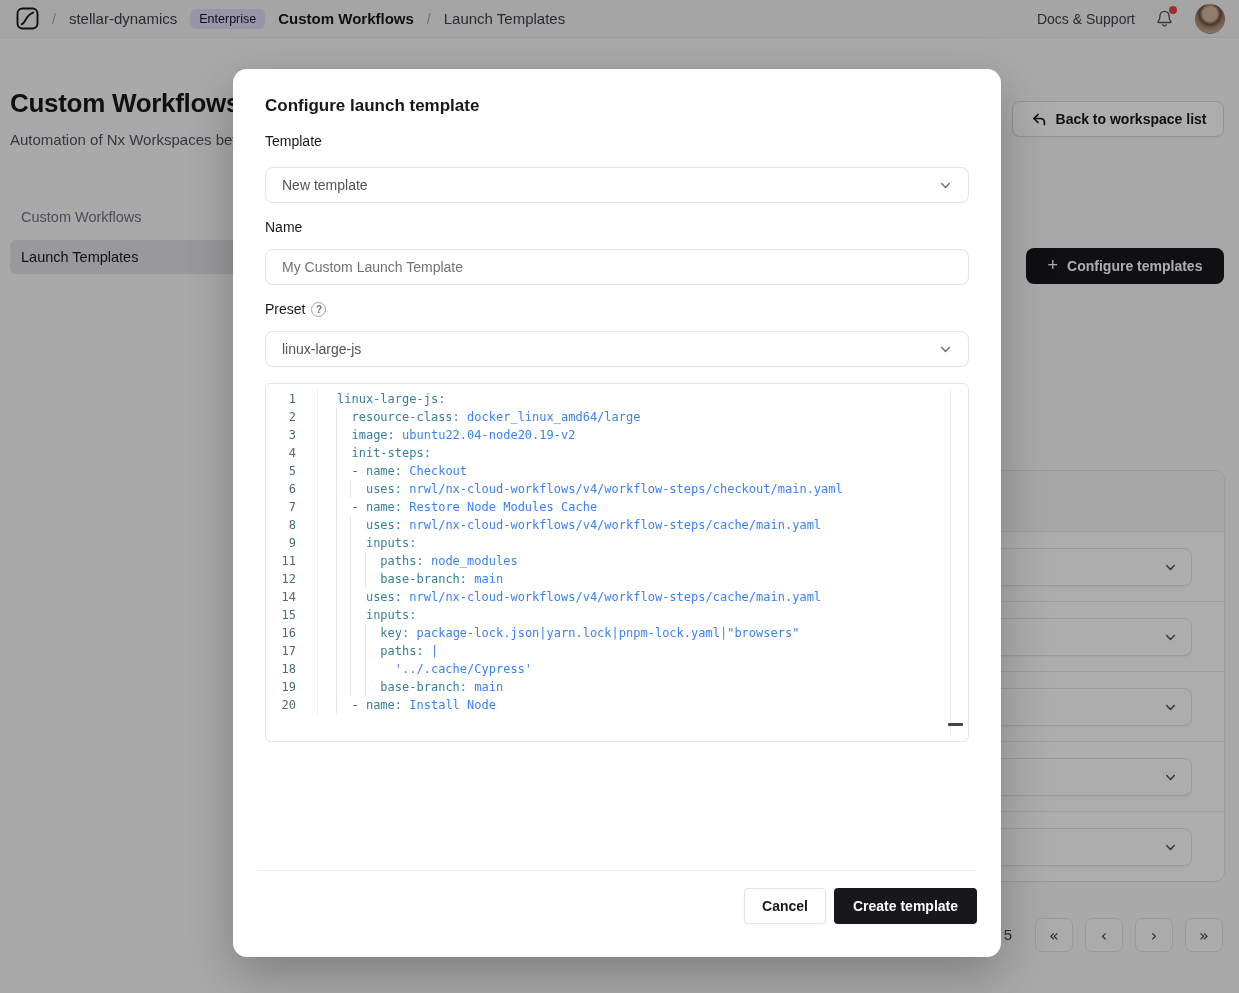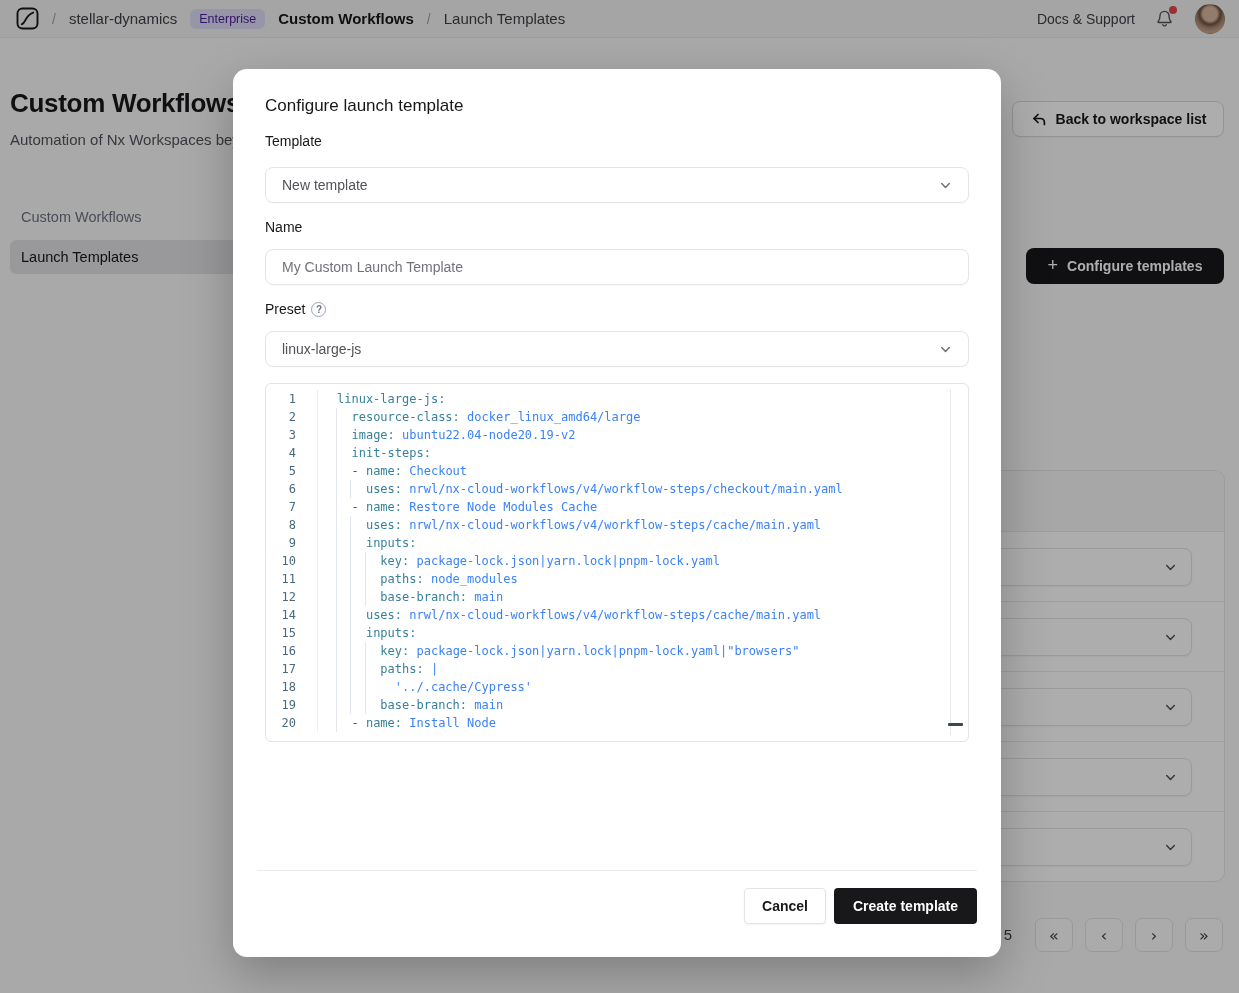--- a/index.html
+++ b/index.html
@@ -6,21 +6,21 @@
   html,body { width:1239px; height:993px; overflow:hidden; }
   body { font-family:"Liberation Sans", sans-serif; background:#fafafa; position:relative; color:#18181b; }
 
   
   .topbar { position:absolute; left:0; top:0; width:1239px; height:38px; background:#f4f4f5;
             border-bottom:1px solid #e7e7ea; display:flex; align-items:center; justify-content:space-between;
             padding:0 14px 0 16px; z-index:1; }
   .tb-left { display:flex; align-items:center; gap:13px; font-size:15px; color:#3f3f46; }
   .crumb-sep { color:#a1a1aa; font-size:14px; }
   .crumb-strong { font-weight:600; color:#18181b; }
-  .badge { background:#dedef8; color:#4c1d95; font-size:12.5px; font-weight:500; padding:3px 9px; border-radius:6px; }
+  .badge { background:#dedef8; color:#0f172a; font-size:12.5px; font-weight:500; padding:3px 9px; border-radius:6px; }
   .tb-right { display:flex; align-items:center; gap:20px; }
   .docs { font-size:14px; color:#3f3f46; }
   .bell-wrap { position:relative; width:20px; height:20px; }
   .bell-dot { position:absolute; right:-2px; top:-3px; width:8px; height:8px; border-radius:50%; background:#e5484d; }
   .avatar { width:30px; height:30px; border-radius:50%;
             background:radial-gradient(circle at 50% 32%, #d9b7a0 0 30%, #6e5140 44%, #a8856c 58%, #c5a289 75%, #cdbfae 100%);
             border:1px solid rgba(0,0,0,.08); }
 
   
   .page-title { position:absolute; left:10px; top:88px; font-size:26px; font-weight:700; letter-spacing:-.3px; }
@@ -47,21 +47,21 @@
   .pagination { position:absolute; left:0px; top:918px; width:1239px; height:34px; }
   .pg-label { position:absolute; left:987px; top:8px; font-size:15px; color:#3f3f46; }
   .pg-btn { position:absolute; top:0; width:38px; height:34px; background:#fdfdfd; border:1px solid #e2e2e6;
             border-radius:7px; display:flex; align-items:center; justify-content:center; font-size:16px; color:#3f3f46;
             font-family:"DejaVu Sans", sans-serif; }
 
   
   .overlay { position:absolute; inset:0; background:rgba(0,0,0,.32); z-index:5; }
   .modal { position:absolute; left:233px; top:69px; width:768px; height:888px; background:#fff; border-radius:14px;
            box-shadow:0 18px 50px rgba(0,0,0,.25); z-index:10; }
-  .m-title { position:absolute; left:32px; top:27px; font-size:17px; font-weight:400; }
+  .m-title { position:absolute; left:32px; top:27px; font-size:17px; font-weight:700; }
   .m-label { position:absolute; left:32px; font-size:14px; font-weight:500; color:#18181b; display:flex; align-items:center; gap:6px; }
   .help-circle { width:15px; height:15px; border:1.3px solid #9ca3af; border-radius:50%; color:#6b7280;
                  font-size:10px; font-weight:700; display:flex; align-items:center; justify-content:center; }
   .m-select, .m-input { position:absolute; left:32px; width:704px; height:36px; border:1px solid #e4e4e7; border-radius:8px;
               background:#fff; display:flex; align-items:center; padding:0 16px; font-size:14px; color:#52525b;
               box-shadow:0 1px 1px rgba(0,0,0,.02); }
   .m-select .val { flex:1; }
   .m-input { color:#71717a; }
 
   
@@ -262,24 +262,20 @@
         </div>
         <div class="cl">
           <span class="ln">8</span>
           <span class="code"><i class="guide" style="left: 18px;"></i><i class="guide" style="left: 32.44px;"></i><span>    </span><span class="tk-k">uses</span><span class="tk-p">:</span><span class="tk-v"> nrwl/nx-cloud-workflows/v4/workflow-steps/cache/main.yaml</span></span>
         </div>
         <div class="cl">
           <span class="ln">9</span>
           <span class="code"><i class="guide" style="left: 18px;"></i><i class="guide" style="left: 32.44px;"></i><span>    </span><span class="tk-k">inputs</span><span class="tk-p">:</span></span>
         </div>
         <div class="cl">
-          <span class="ln">10</span>
-          <span class="code"><i class="guide" style="left: 18px;"></i><i class="guide" style="left: 32.44px;"></i><i class="guide" style="left: 46.88px;"></i><span>      </span><span class="tk-k">key</span><span class="tk-p">:</span><span class="tk-v"> package-lock.json|yarn.lock|pnpm-lock.yaml</span></span>
-        </div>
-        <div class="cl">
           <span class="ln">11</span>
           <span class="code"><i class="guide" style="left: 18px;"></i><i class="guide" style="left: 32.44px;"></i><i class="guide" style="left: 46.88px;"></i><span>      </span><span class="tk-k">paths</span><span class="tk-p">:</span><span class="tk-v"> node_modules</span></span>
         </div>
         <div class="cl">
           <span class="ln">12</span>
           <span class="code"><i class="guide" style="left: 18px;"></i><i class="guide" style="left: 32.44px;"></i><i class="guide" style="left: 46.88px;"></i><span>      </span><span class="tk-k">base-branch</span><span class="tk-p">:</span><span class="tk-v"> main</span></span>
         </div>
         <div class="cl">
           <span class="ln">14</span>
           <span class="code"><i class="guide" style="left: 18px;"></i><i class="guide" style="left: 32.44px;"></i><span>    </span><span class="tk-k">uses</span><span class="tk-p">:</span><span class="tk-v"> nrwl/nx-cloud-workflows/v4/workflow-steps/cache/main.yaml</span></span>

